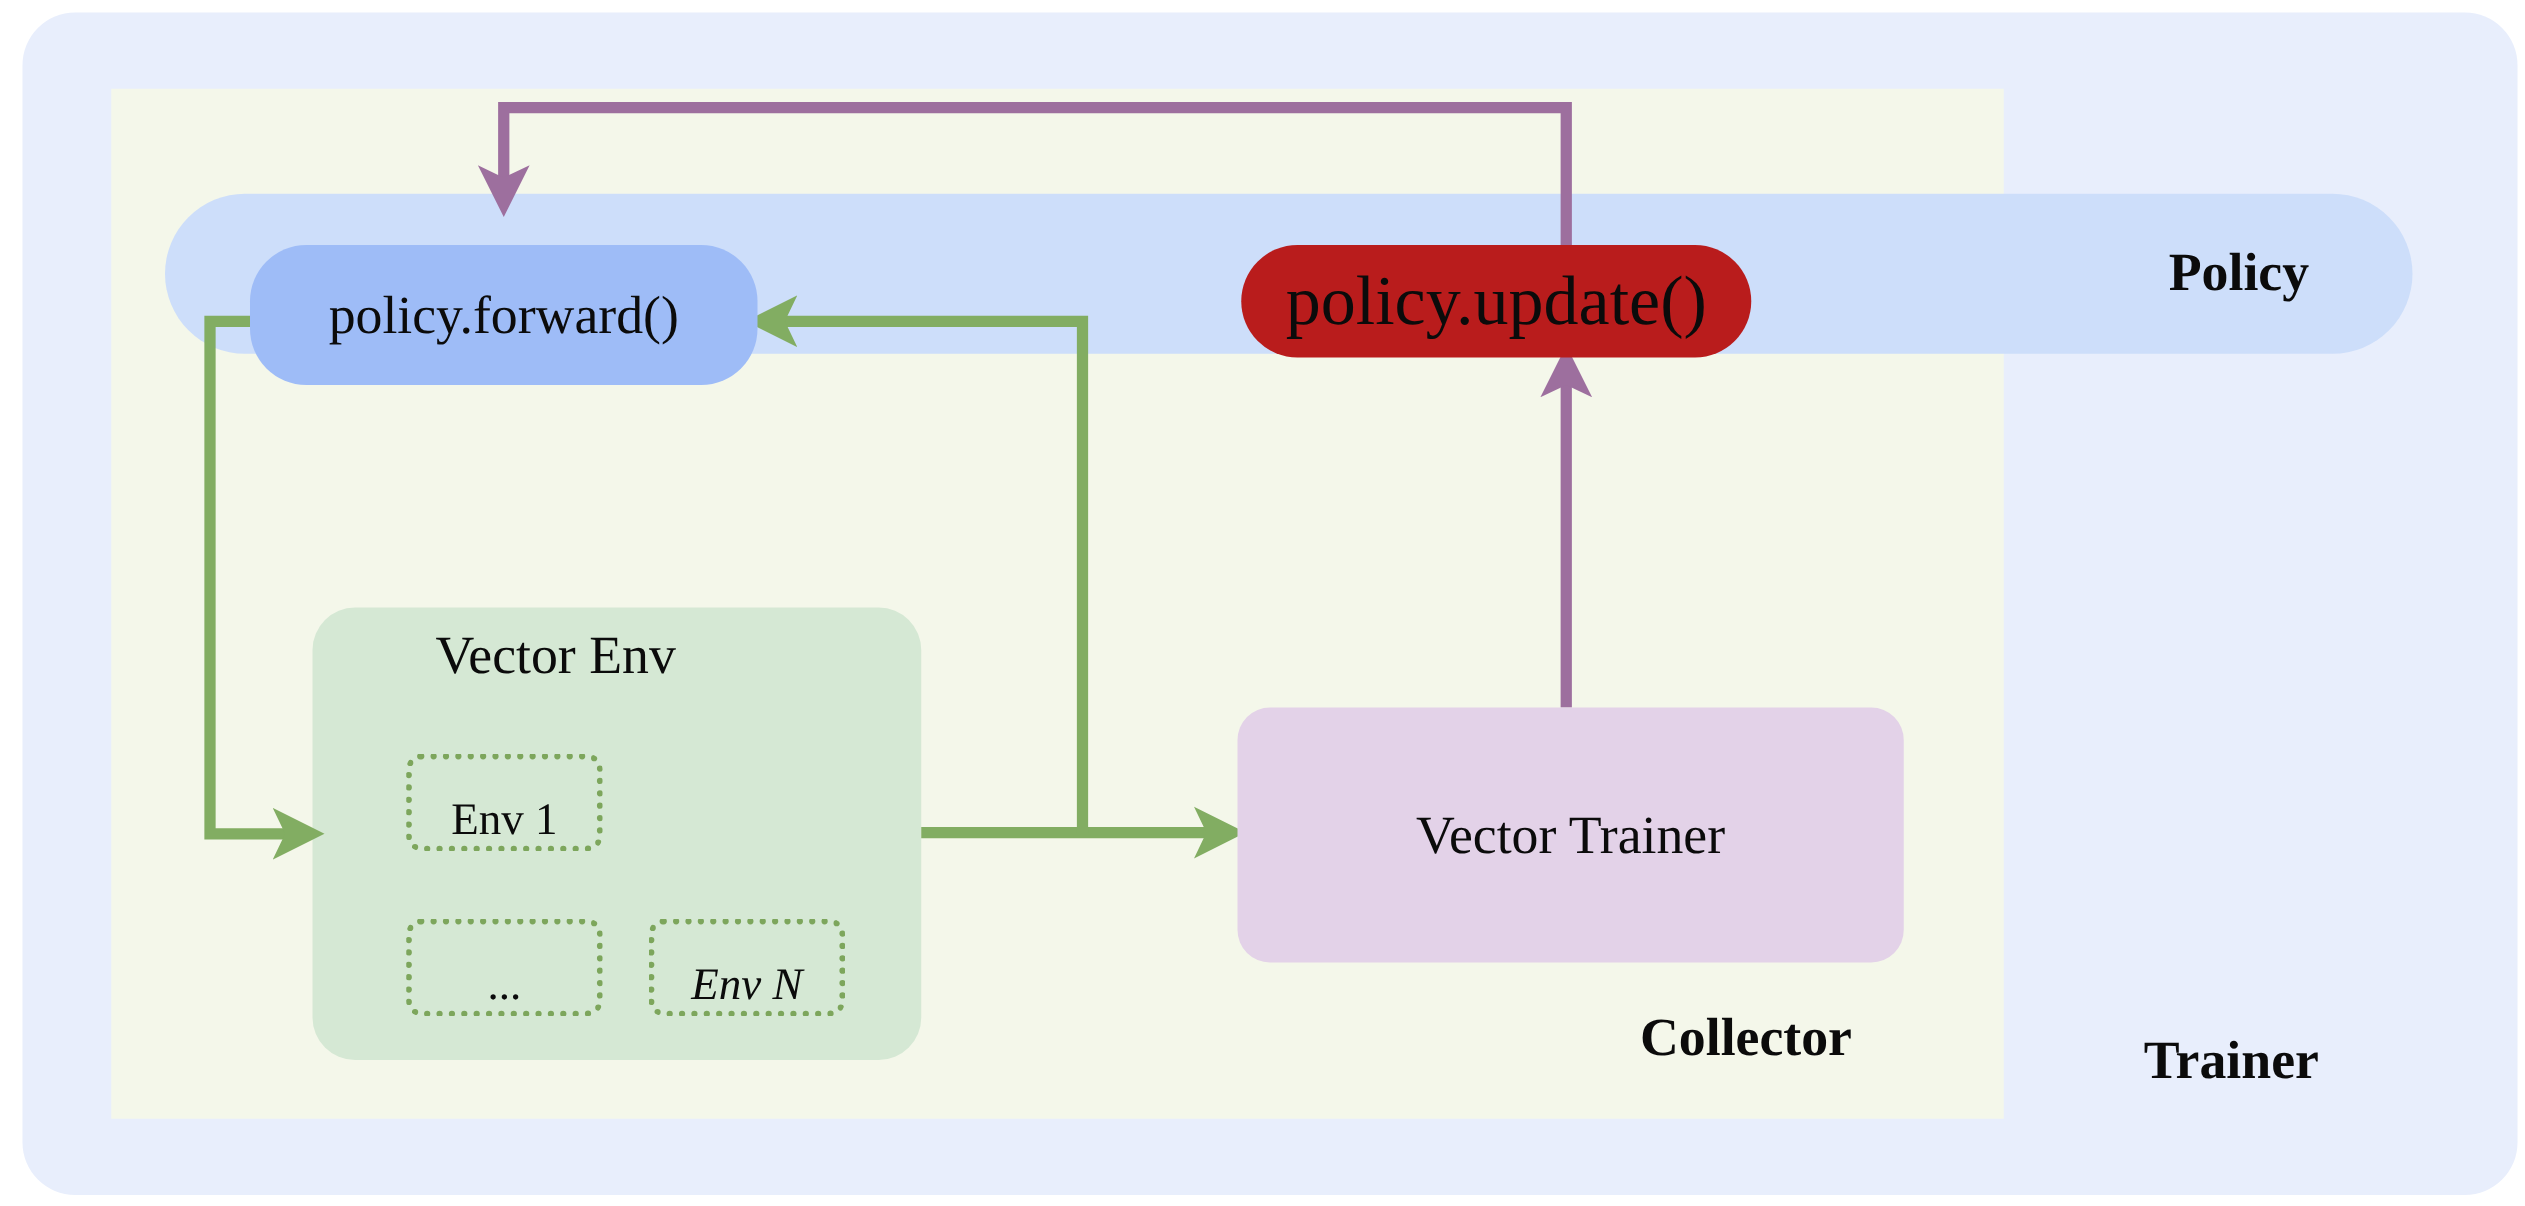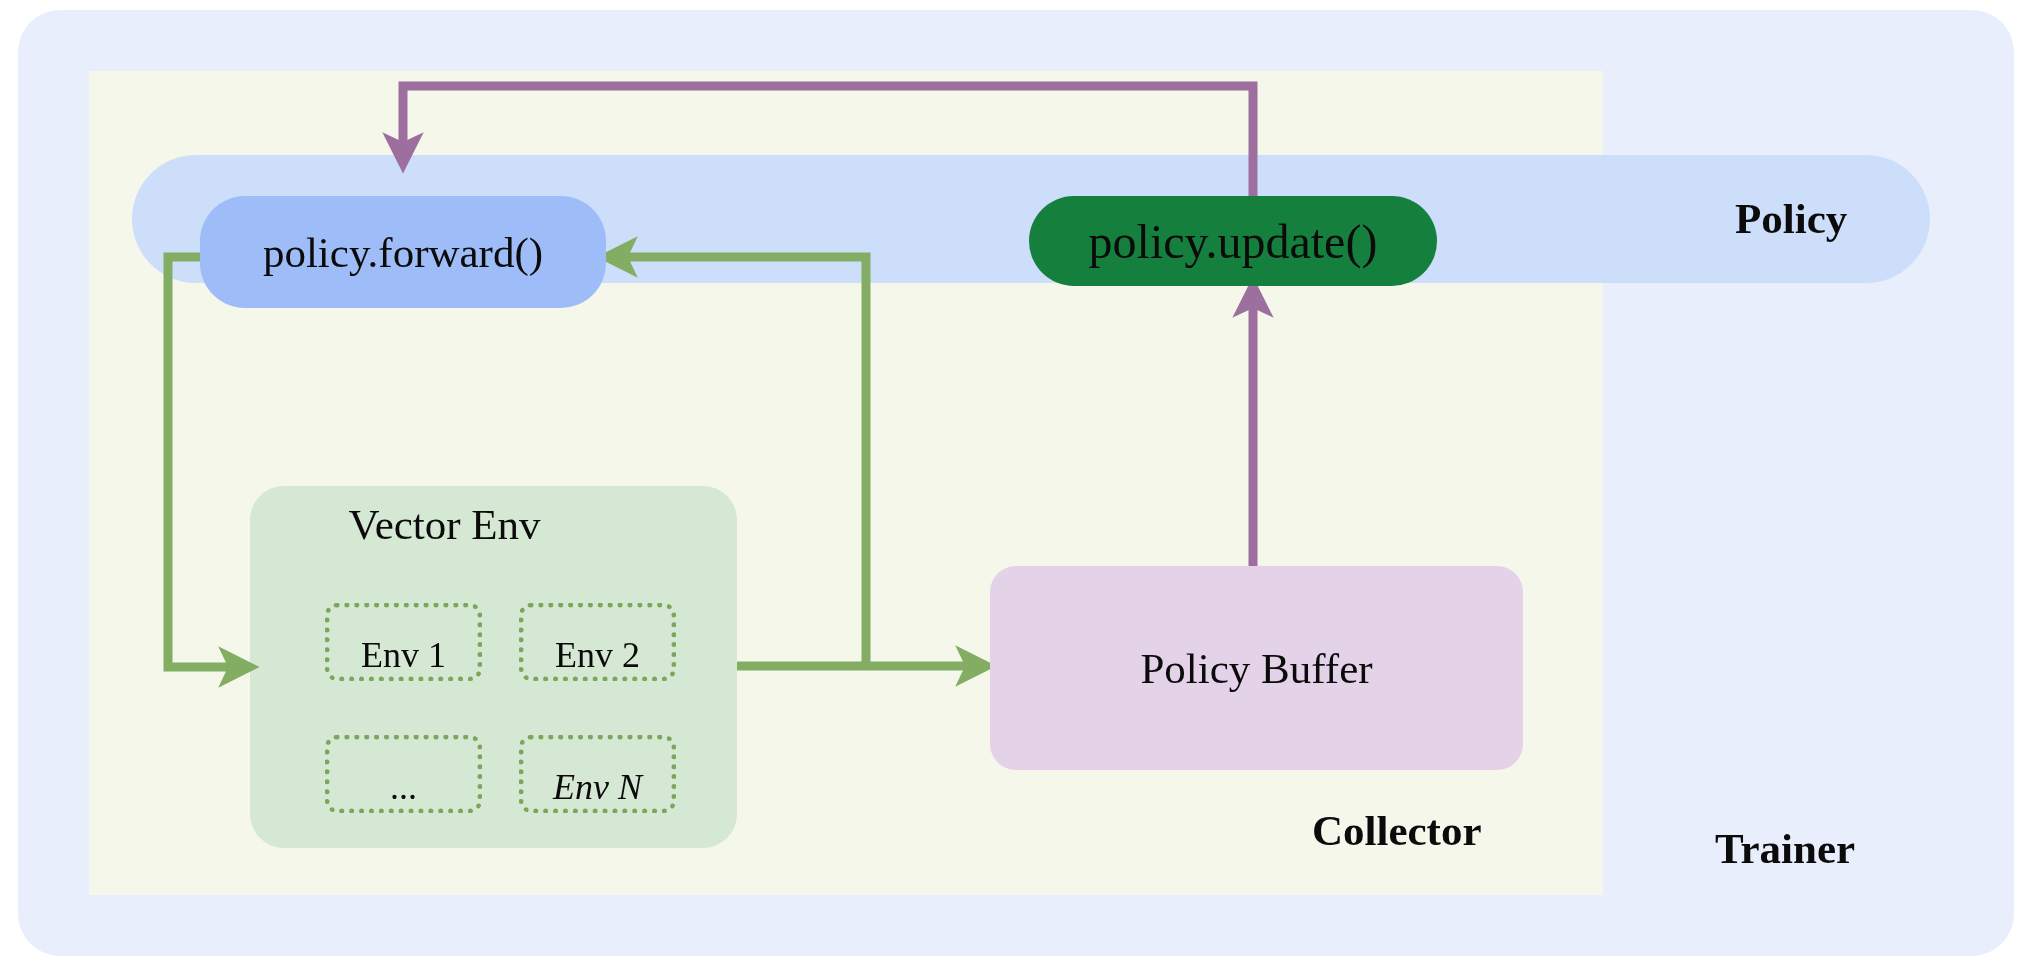--- a/index.html
+++ b/index.html
@@ -51,25 +51,25 @@
     color: #0b0b0b;
   }
   .node-forward {
     left: 200px; top: 196px;
     width: 406px; height: 112px;
     background: #9ebcf7;
     border-radius: 45px;
     font-size: 43px;
   }
   .node-update {
-    left: 1029px; top: 196px;
+    left: 993px; top: 196px;
     width: 408px; height: 90px;
-    background: #15803d;
+    background: #b91c1c;
     border-radius: 45px;
-    font-size: 48px;
+    font-size: 56px;
   }
   .node-buffer {
     left: 990px; top: 566px;
     width: 533px; height: 204px;
     background: #e3d2e8;
     border-radius: 26px;
     font-size: 43px;
   }
 
   
@@ -160,30 +160,27 @@
 
   <div class="abs node node-forward">
     <span>policy.forward()</span>
   </div>
 
   <div class="abs node node-update">
     <span>policy.update()</span>
   </div>
 
   <div class="abs node node-buffer">
-    <span>Policy Buffer</span>
+    <span>Vector Trainer</span>
   </div>
 
   <div class="abs label-vectorenv">Vector Env</div>
 
   <div class="abs envbox env-1">
     <span>Env 1</span>
-  </div>
-  <div class="abs envbox env-2">
-    <span>Env 2</span>
   </div>
   <div class="abs envbox env-3">
     <span>...</span>
   </div>
   <div class="abs envbox env-4">
     <span>Env N</span>
   </div>
 
   <div class="abs label-bold label-policy">Policy</div>
 

